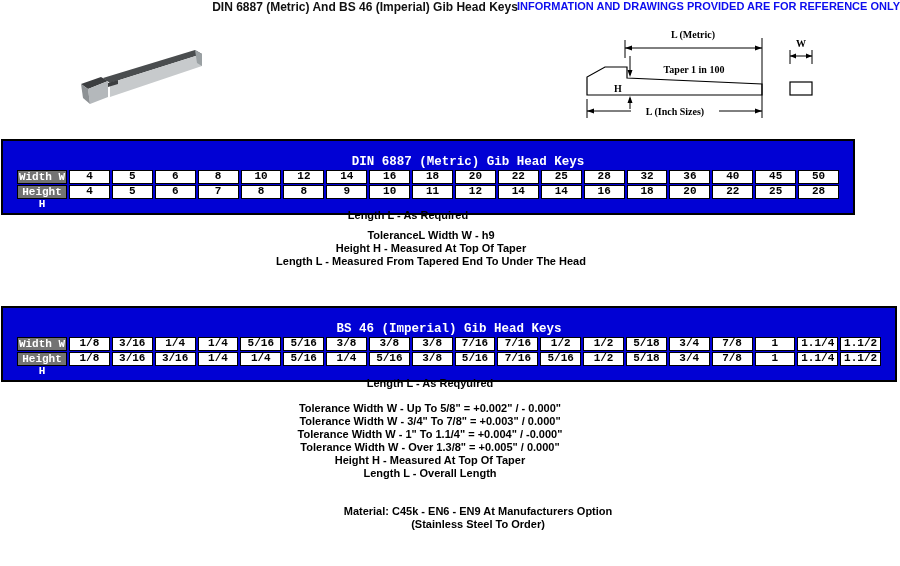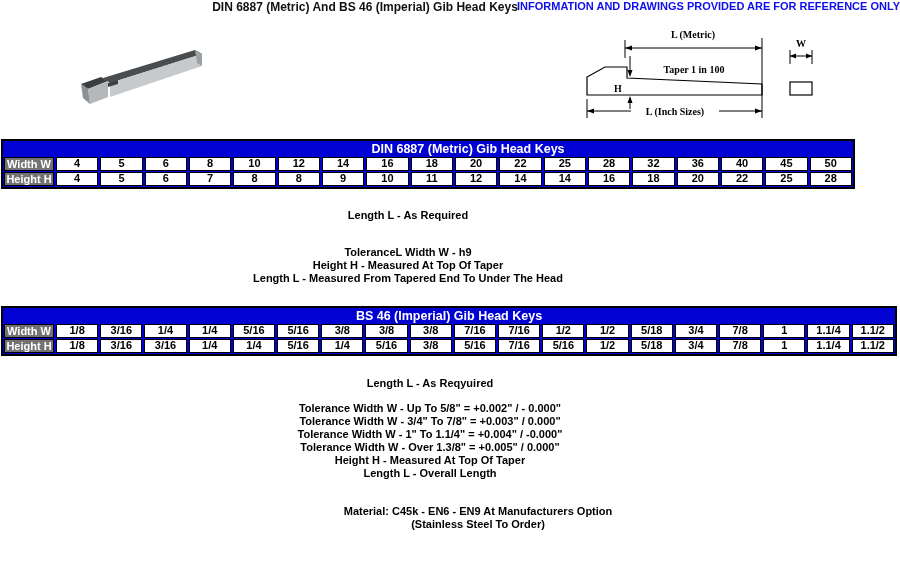--- a/index.html
+++ b/index.html
@@ -9,22 +9,23 @@
   }
   .abs { position:absolute; }
 
   .doc-title {
     left:0; top:4; width:730px; text-align:center;
     font-size:12px; font-weight:700; color:#111;
   }
 
   
   .keytable {
-    background:#0101d4; border:2px solid #000; padding:1px;
+    background:#0101d4; border:2px solid #000; padding:14px;
     box-sizing:border-box;
+    font-family:Liberation Mono, monospace;
   }
   .ktitle {
     color:#fff; font-weight:700; font-size:12.5px; height:14px;
     line-height:14px; text-align:center; white-space:nowrap;
   }
   .ktitle.shifted { padding-left:80px; }
   .krow { display:flex; margin-top:1px; height:14px; }
   .klabel {
     width:50px; flex:none; background:#737373; color:#fff; font-weight:700;
     font-size:11px; line-height:12px; text-align:center;
@@ -158,21 +159,21 @@
         <div class="kcell">18</div>
         <div class="kcell">20</div>
         <div class="kcell">22</div>
         <div class="kcell">25</div>
         <div class="kcell">28</div>
       </div>
   </div>
 </div>
 
 <div class="abs notes" style="left:0; top:209px; width:816px;">Length L - As Required</div>
-<div class="abs notes" style="left:0; top:246px; width:816px;">
+<div class="abs notes" style="left:0; top:229px; width:816px;padding-left:23px;">
     <div class="nline">ToleranceL Width W - h9</div>
     <div class="nline">Height H - Measured At Top Of Taper</div>
     <div class="nline">Length L - Measured From Tapered End To Under The Head</div>
   </div>
 
 <div class="abs keytable" style="left:1px; top:306px; width:896px;">
   <div class="ktitle">BS 46 (Imperial) Gib Head Keys</div>
   <div class="krow">
     <div class="klabel">Width W</div>
     <div class="kcells">

